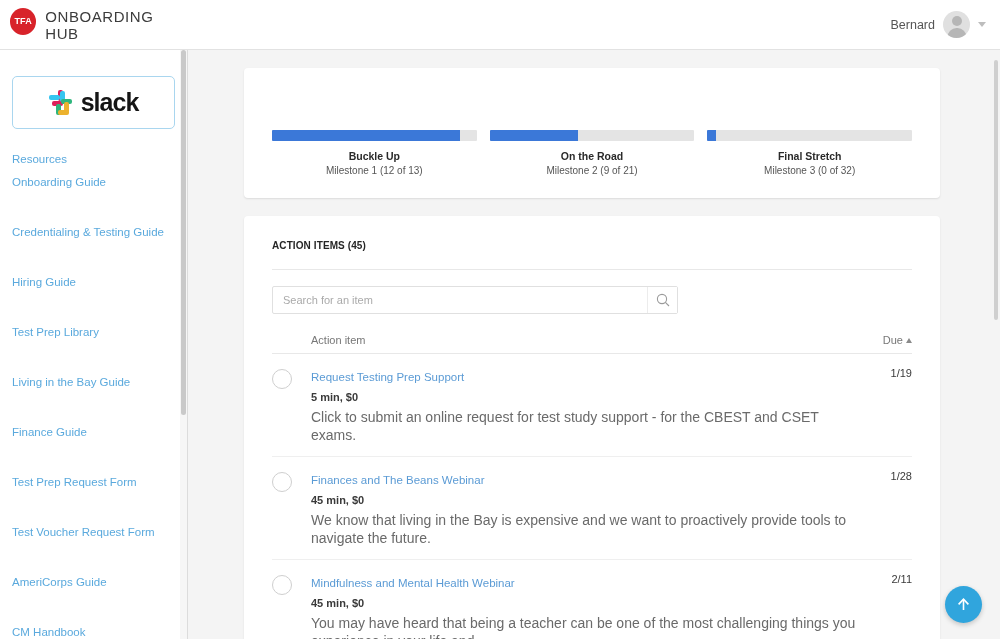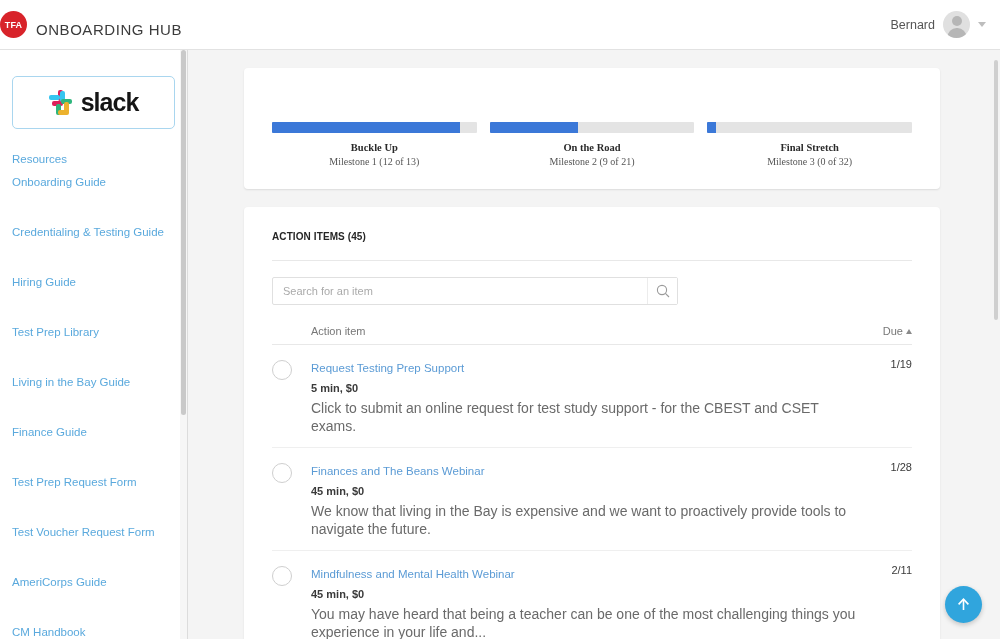--- a/index.html
+++ b/index.html
@@ -13,21 +13,21 @@
   .app { display: flex; flex-direction: column; width: 1000px; height: 639px; }
 
   
   .topbar {
     height: 50px; min-height: 50px;
     background: #ffffff;
     border-bottom: 1px solid #e2e2e2;
     display: flex; align-items: center;
     position: relative; z-index: 5;
   }
-  .brand { display: flex; align-items: flex-end; width: 188px; gap: 9px; }
+  .brand { display: flex; align-items: flex-start; width: 188px; padding-left: 10px; gap: 9px; }
   .tfa-logo {
     width: 27px; height: 27px; border-radius: 50%;
     background: #d8232a; color: #fff;
     font-size: 9px; font-weight: bold; letter-spacing: .2px;
     display: flex; align-items: center; justify-content: center;
   }
   .brand-title { font-size: 15px; color: #3c3c3c; letter-spacing: .55px; }
   .topbar-spacer { flex: 1; }
   .user-area { display: flex; align-items: center; gap: 8px; padding-right: 14px; }
   .user-name { font-size: 12.5px; color: #555; }
@@ -153,21 +153,21 @@
   .card {
     background: #ffffff; border-radius: 4px;
     box-shadow: 0 1px 2px rgba(0,0,0,.10);
   }
 
   
   .progress-card { padding: 22px 28px 22px 28px; }
   .progress-title {
     font-size: 14.5px; font-weight: bold; color: #262626; letter-spacing: .1px;
   }
-  .milestones { display: flex; gap: 13px; margin-top: 32px; font-family: Liberation Serif, serif; }
+  .milestones { display: flex; gap: 13px; margin-top: 40px; }
   .ms { flex: 1; text-align: center; }
   .ms-bar {
     height: 11px; background: #e4e4e4; border-radius: 1px; overflow: hidden;
   }
   .ms-fill { height: 100%; background: #3b78d8; }
   .ms-name { margin-top: 9px; font-size: 10.5px; font-weight: bold; color: #2a2a2a; }
   .ms-sub { margin-top: 3px; font-size: 10px; color: #555; }
 
   
   .actions-card { margin-top: 18px; padding: 24px 28px 0 28px; }

